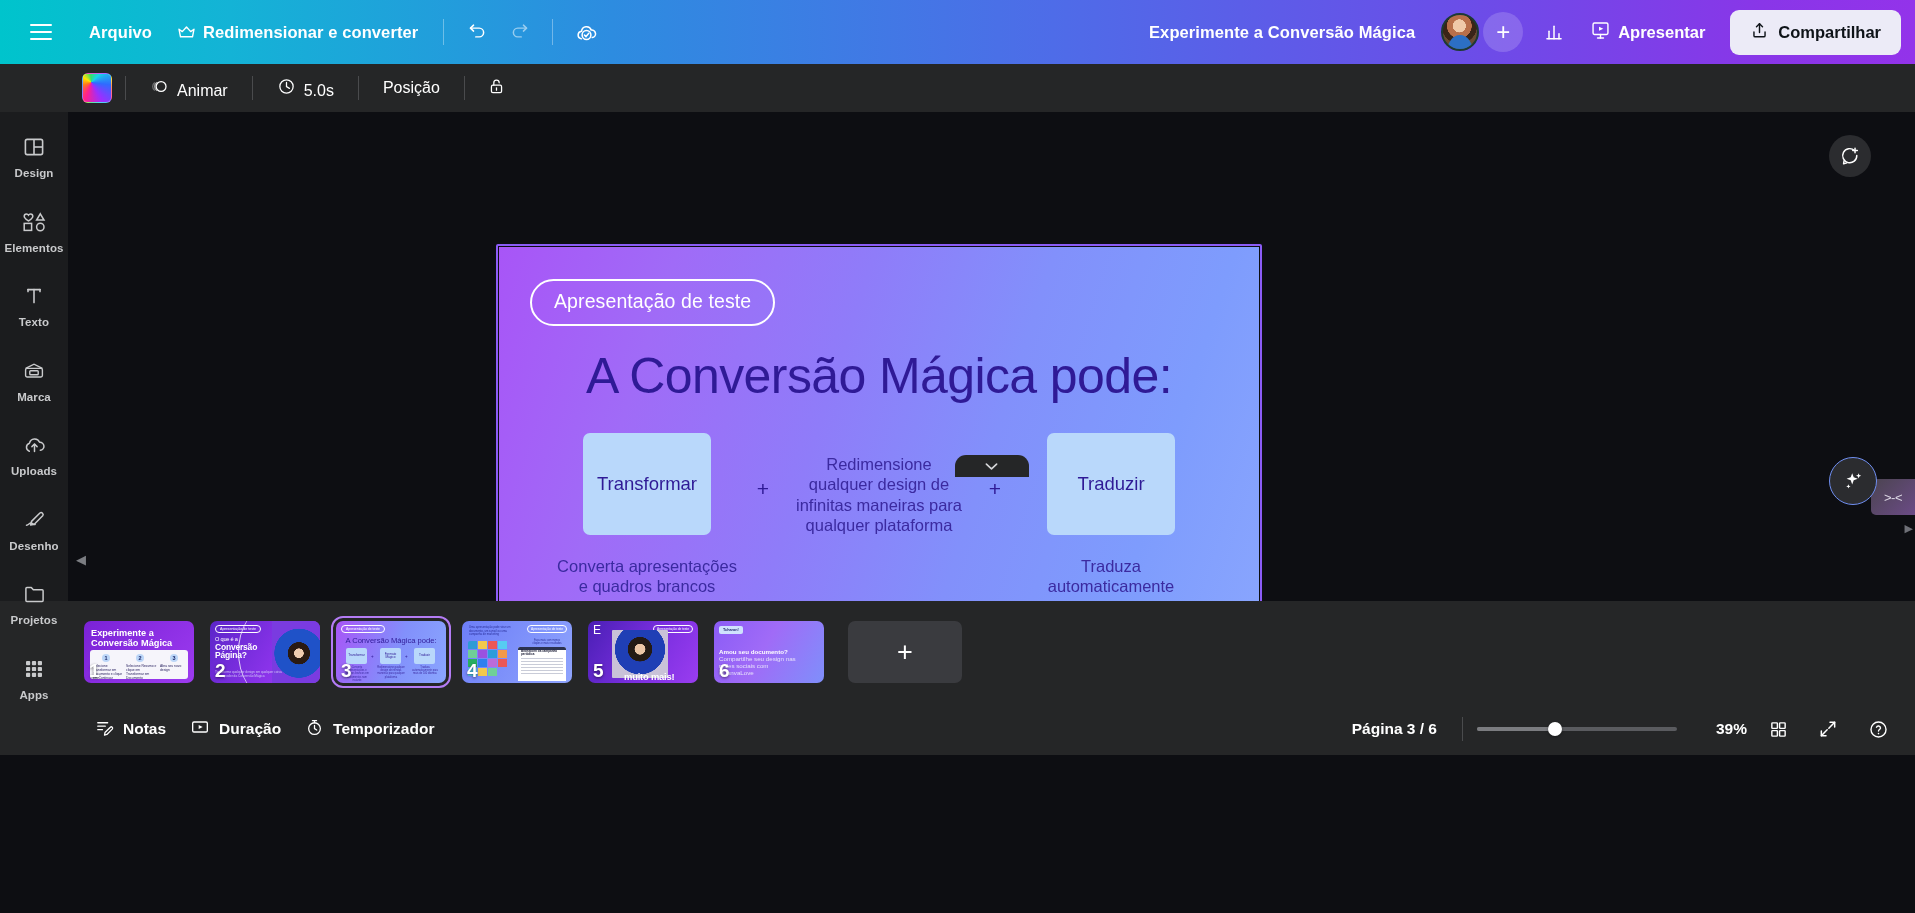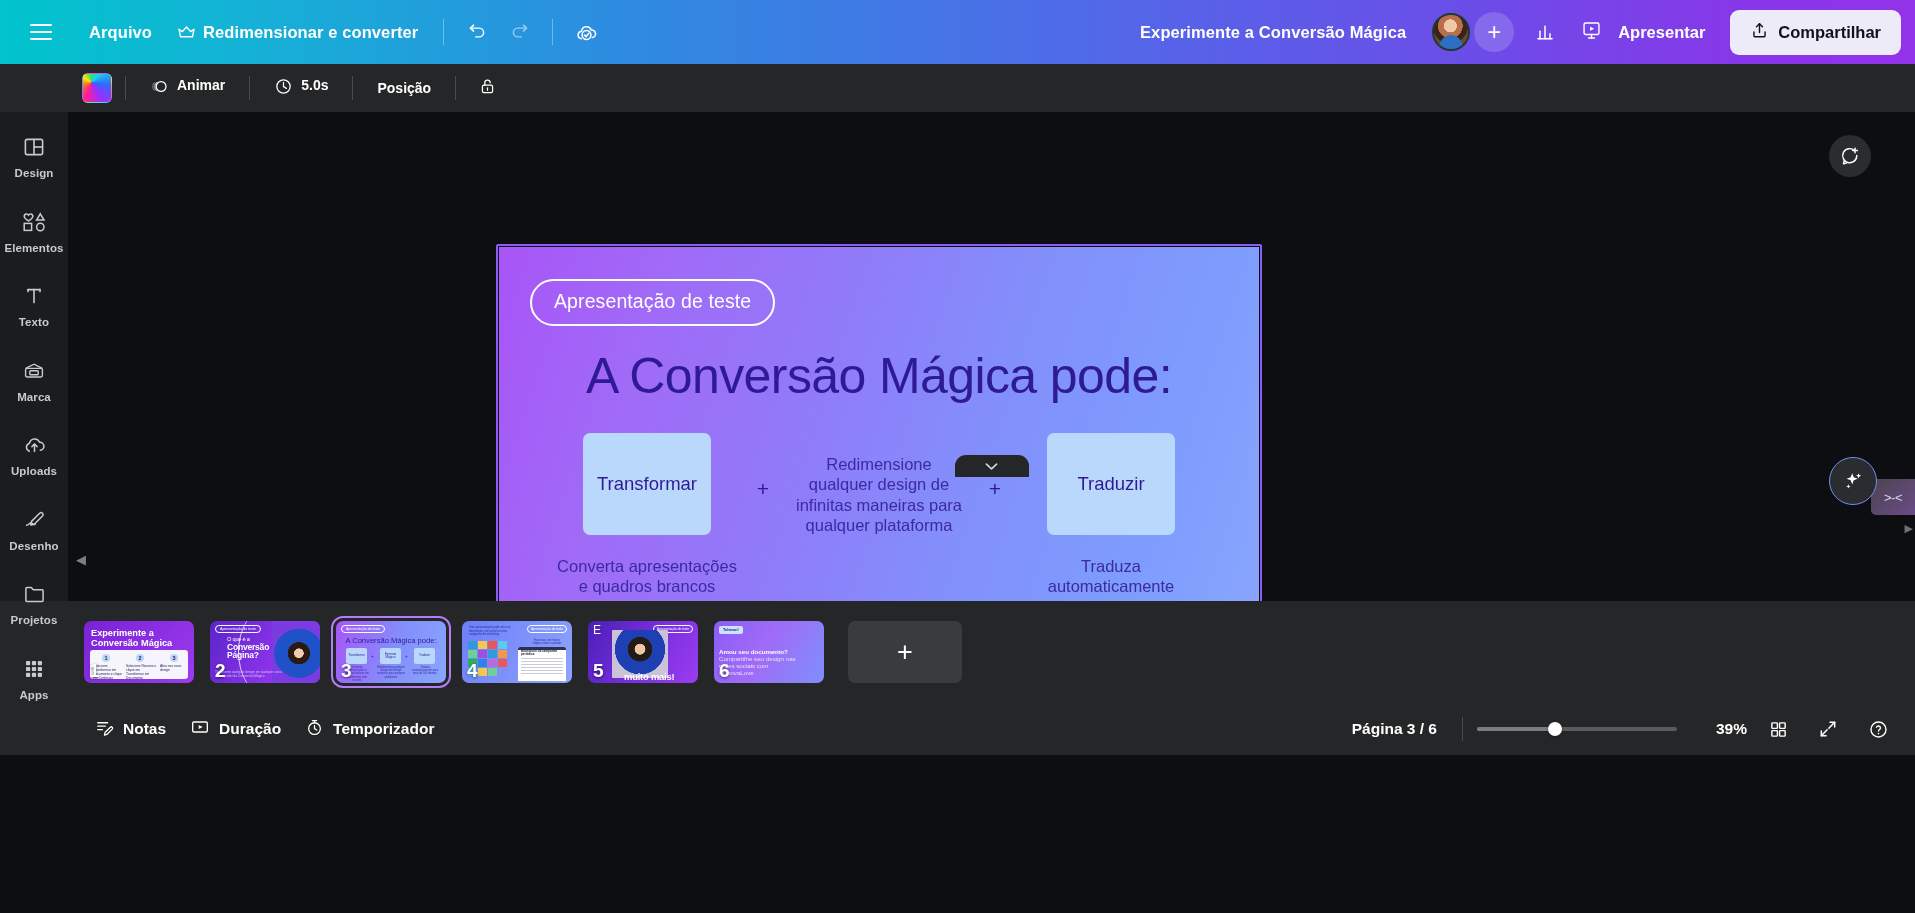--- a/index.html
+++ b/index.html
@@ -52,21 +52,21 @@
   .avatar::after {
     content:''; position:absolute; left:50%; top:58%; transform:translateX(-50%);
     width:26px; height:24px; border-radius:50% 50% 0 0 / 70% 70% 0 0; background:#2c6fc4;
   }
   .add-person {
     width: 40px; height: 40px; margin-left: 4px; border-radius: 50%;
     background: rgba(255,255,255,.17); color: #fff;
     display: flex; align-items: center; justify-content: center; font-size: 24px; font-weight: 300; cursor: pointer;
   }
   .present-btn {
-    display: flex; align-items: center; gap: 16px; color: #fff; font-size: 16.5px; font-weight: 700;
+    display: flex; align-items: center; gap: 7px; color: #fff; font-size: 16.5px; font-weight: 700;
     padding: 9px 15px; border-radius: 8px; cursor: pointer; white-space: nowrap;
   }
   .share-btn {
     display: flex; align-items: center; gap: 9px;
     background: #ecebf7; color: #0e1318; font-size: 16.5px; font-weight: 700;
     padding: 11px 20px; border-radius: 9px; cursor: pointer; margin-left: 10px; white-space: nowrap;
   }
 
   
   .toolbar2 {
@@ -74,21 +74,21 @@
     display: flex; align-items: center; padding-left: 82px; gap: 0; position: relative; z-index: 20;
   }
   .swatch {
     width: 30px; height: 30px; border-radius: 6px; cursor: pointer;
     background:
       conic-gradient(from 200deg at 30% 30%, #ff1f8f, #ff7a18, #ffe600, #35e06a, #19d3e8, #2f6bff, #9b2fff, #ff1f8f);
     border: 1px solid rgba(255,255,255,.25);
   }
   .t2-sep { width: 1px; height: 24px; background: #4a4b4d; margin: 0 13px; }
   .t2-btn {
-    display: flex; align-items: flex-start; gap: 8px; color: #fff; font-size: 14px; font-weight: 700;
+    display: flex; align-items: flex-end; gap: 8px; color: #fff; font-size: 16px; font-weight: 400;
     padding: 7px 11px; border-radius: 7px; cursor: pointer; white-space: nowrap;
   }
 
   
   .body-row { flex: 1 1 auto; display: flex; min-height: 0; position: relative; }
 
   
   .rail {
     width: 68px; flex: 0 0 68px; background: #1b1c1e;
     display: flex; flex-direction: column; align-items: center; padding-top: 14px; gap: 14px;
@@ -192,21 +192,21 @@
   }
 
   
   .t1 { background: linear-gradient(135deg,#7a22d6,#9d3bf0); }
   .t1 .t1h { position:absolute; left:7px; top:7px; right:7px; color:#fff; font-size:9.2px; font-weight:800; line-height:1.12; }
   .t1 .t1card { position:absolute; left:6px; right:6px; bottom:4px; height:29px; background:#f6f5fb; border-radius:3px; }
   .t1 .dot { position:absolute; top:4px; width:8px; height:8px; border-radius:50%; background:#bcd6f8; color:#1b2a6b; font-size:5.5px; display:flex; align-items:center; justify-content:center; font-weight:700;}
   .t1 .tl { position:absolute; top:14px; font-size:3.3px; color:#2a2360; line-height:1.25; width:31px; }
   .t2 { background: linear-gradient(120deg,#5b25c9,#8b33ea 60%,#a24df5); }
   .t2 .badge { position:absolute; left:5px; top:4px; border:.6px solid #fff; border-radius:9px; color:#fff; font-size:3.6px; padding:1.2px 4px; }
-  .t2 .hl { position:absolute; left:5px; top:16px; color:#fff; font-size:8.5px; font-weight:800; line-height:1.02; letter-spacing:-.2px;margin-left:12px;}
+  .t2 .hl { position:absolute; left:5px; top:16px; color:#fff; font-size:8.5px; font-weight:800; line-height:1.02; letter-spacing:-.2px;}
   .t2 .hl .s { font-size:5.6px; font-weight:400; display:block; }
   .t2 .photo { position:absolute; right:0; top:0; width:48px; height:100%;
     background: radial-gradient(circle at 56% 52%, #f0ccb0 0 11%, #2a1a12 12% 26%, #1f52c8 27% 58%, #7a3be0 59% 100%); }
   .t2 .arc { position:absolute; right:26px; top:-12px; width:56px; height:86px; border-left:1.4px solid rgba(255,255,255,.8); border-radius:50%; }
   .t2 .sub { position:absolute; left:5px; bottom:5px; color:#cfc2f7; font-size:3.2px; line-height:1.3; width:70px;}
   .t3 { background: linear-gradient(110deg,#a855f7,#8290fb 55%,#8aa6fe); }
   .t3 .badge { position:absolute; left:5px; top:4px; border:.6px solid #fff; border-radius:9px; color:#fff; font-size:3.4px; padding:1px 4px; }
   .t3 .ttl { position:absolute; left:0; right:0; top:15px; text-align:center; color:#2f1a96; font-size:7.6px; }
   .t3 .mini { position:absolute; top:27px; width:21px; height:16px; background:#b9d8fb; border-radius:2px; color:#2f1a96; font-size:3.1px; display:flex; align-items:center; justify-content:center; text-align:center; line-height:1.1;}
   .t3 .mplus { position:absolute; top:33px; color:#2f1a96; font-size:4.5px; }

